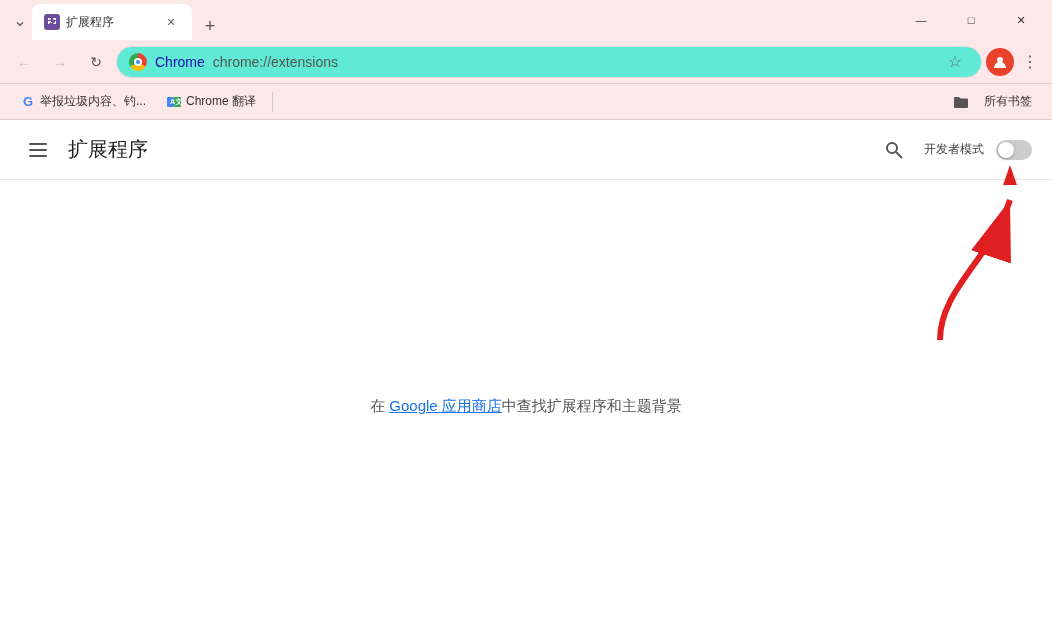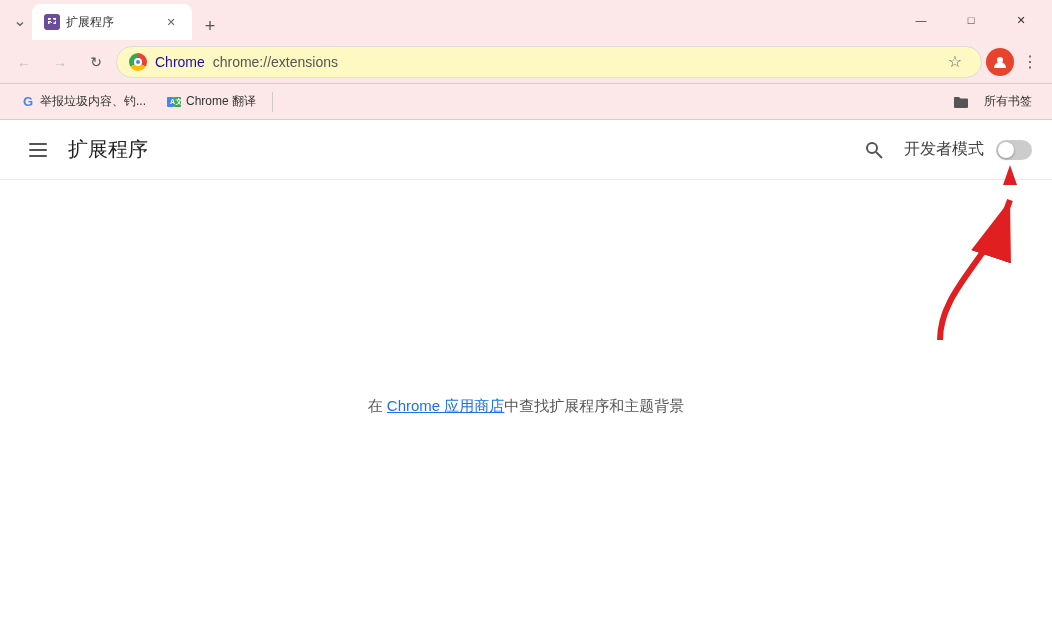--- a/index.html
+++ b/index.html
@@ -112,21 +112,21 @@
       align-items: center;
       justify-content: center;
       cursor: pointer;
       color: #555;
       font-size: 14px;
     }
     .nav-btn.disabled { color: #bbb; cursor: default; }
     .address-bar {
       flex: 1;
       height: 32px;
-      background: #fef9c3;
+      background: #5eead4;
       border-radius: 16px;
       display: flex;
       align-items: center;
       padding: 0 12px;
       gap: 8px;
       border: 1px solid #ddd;
     }
     .chrome-logo {
       width: 18px;
       height: 18px;
@@ -274,21 +274,21 @@
       height: 36px;
       display: flex;
       align-items: center;
       justify-content: center;
       cursor: pointer;
       border-radius: 50%;
       color: #555;
       font-size: 18px;
     }
     .dev-mode-label {
-      font-size: 16px;
+      font-size: 12px;
       color: #444;
     }
     .toggle-switch {
       width: 36px;
       height: 20px;
       background: #ccc;
       border-radius: 10px;
       position: relative;
       cursor: pointer;
       display: flex;
@@ -441,21 +441,21 @@
       </div>
       <span class="dev-mode-label">开发者模式</span>
       <div class="toggle-switch off">
         <div class="toggle-knob"></div>
       </div>
     </div>
   </div>
 
   <div class="empty-state">
     <p class="empty-text">
-      <span>在 </span><a href="#">Chrome 应用商店</a><span>中查找扩展程序和主题背景</span>
+      <span>在 </span><a href="#">Google 应用商店</a><span>中查找扩展程序和主题背景</span>
     </p>
   </div>
 </div>
 
 <svg class="arrow-annotation" style="position:absolute; top:140px; left:820px; width:240px; height:220px; pointer-events:none;" viewBox="0 0 240 220">
 
   <defs>
     <marker id="arrowhead" markerWidth="10" markerHeight="7" refX="10" refY="3.5" orient="auto">
       <polygon points="0 0, 10 3.5, 0 7" fill="#e02020"></polygon>
     </marker>

